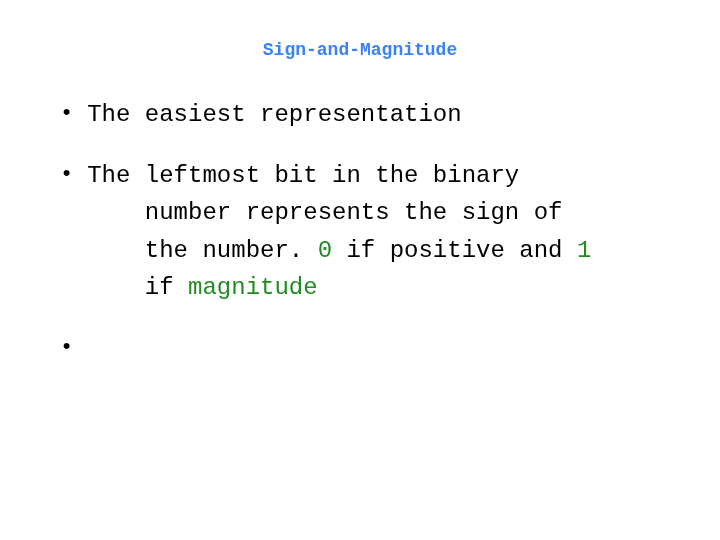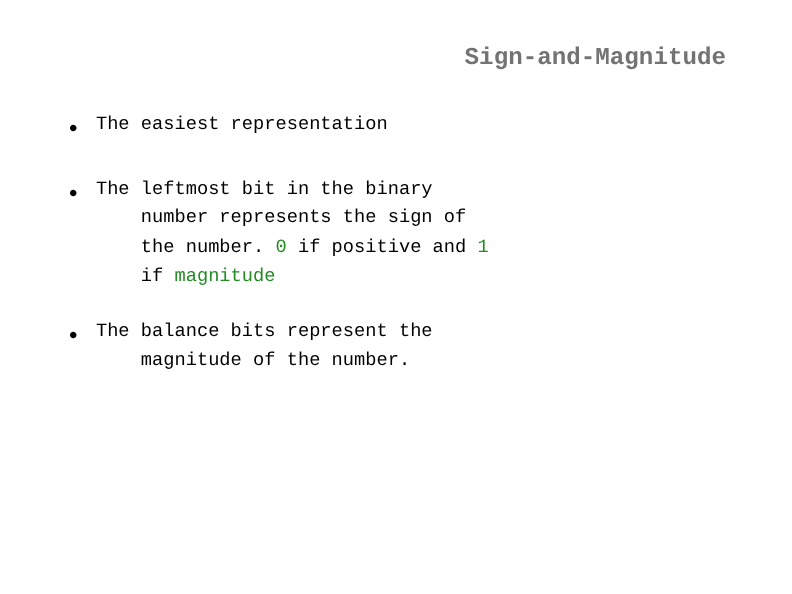--- a/index.html
+++ b/index.html
@@ -14,25 +14,25 @@
       background: #ffffff;
       font-family: 'Courier New', Courier, monospace;
       display: flex;
       flex-direction: column;
       align-items: flex-start;
       padding: 40px 60px;
     }
 
     .title {
       width: 100%;
-      text-align: right;
+      text-align: center;
       font-family: 'Courier New', Courier, monospace;
-      font-size: 22px;
+      font-size: 18px;
       font-weight: bold;
-      color: #737373;
+      color: #3b82f6;
       margin-bottom: 36px;
     }
 
     .bullet-list {
       list-style: none;
       padding: 0;
       margin: 0;
       width: 100%;
     }
 
@@ -48,21 +48,21 @@
     .bullet-dot {
       font-size: 22px;
       margin-right: 14px;
       margin-top: 1px;
       flex-shrink: 0;
       color: #000000;
     }
 
     .bullet-text {
       font-family: 'Courier New', Courier, monospace;
-      font-size: 17px;
+      font-size: 24px;
       line-height: 1.55;
       color: #000000;
     }
 
     .green-text {
       color: #228B22;
     }
   </style>
 </head>
 <body>
@@ -75,15 +75,14 @@
     <span class="bullet-text">The&nbsp;easiest&nbsp;representation</span>
   </li>
 
   <li class="bullet-item">
     <span class="bullet-dot">•</span>
     <span class="bullet-text">The&nbsp;leftmost&nbsp;bit&nbsp;in&nbsp;the&nbsp;binary<br>&nbsp;&nbsp;&nbsp;&nbsp;number&nbsp;represents&nbsp;the&nbsp;sign&nbsp;of<br>&nbsp;&nbsp;&nbsp;&nbsp;the&nbsp;number.&nbsp;<span class="green-text">0</span>&nbsp;if&nbsp;positive&nbsp;and&nbsp;<span class="green-text">1</span><br>&nbsp;&nbsp;&nbsp;&nbsp;if&nbsp;<span class="green-text">magnitude</span></span>
   </li>
 
   <li class="bullet-item">
     <span class="bullet-dot">•</span>
-    <span class="bullet-text">The&nbsp;balance&nbsp;bits&nbsp;represent&nbsp;the<br>&nbsp;&nbsp;&nbsp;&nbsp;magnitude&nbsp;of&nbsp;the&nbsp;number.</span>
   </li>
 </ul>
 
 </body></html>

